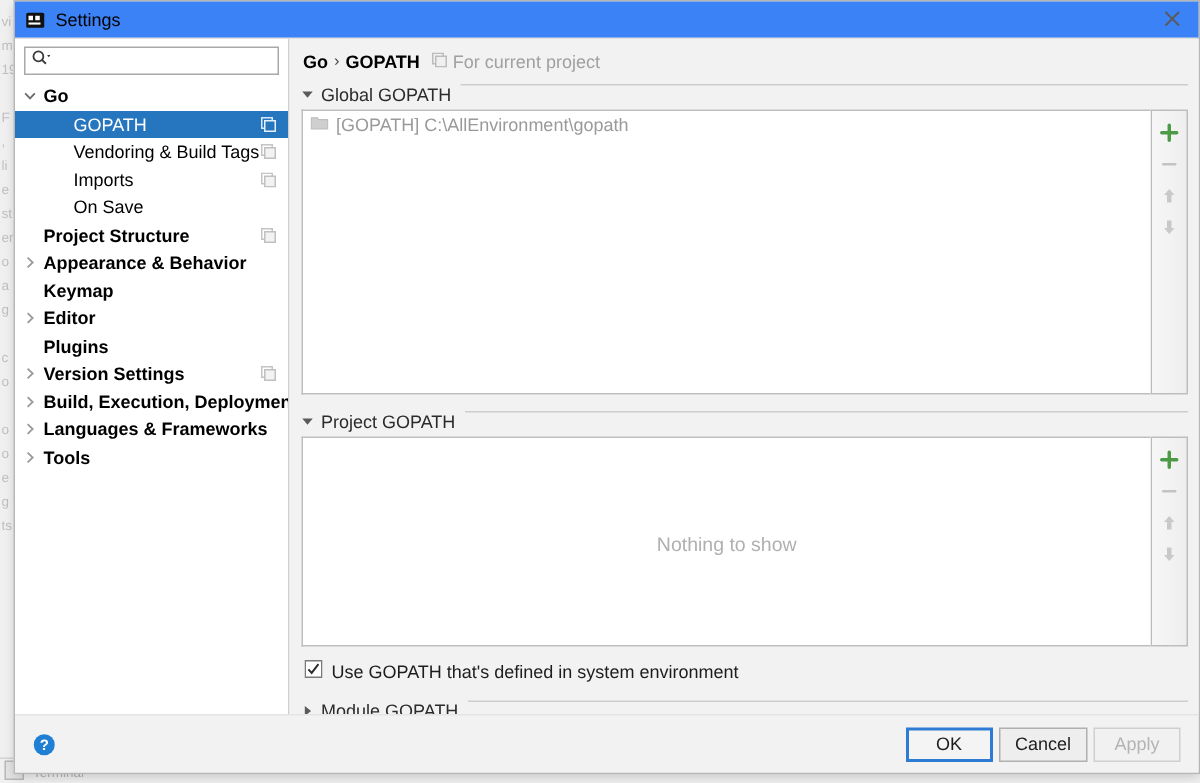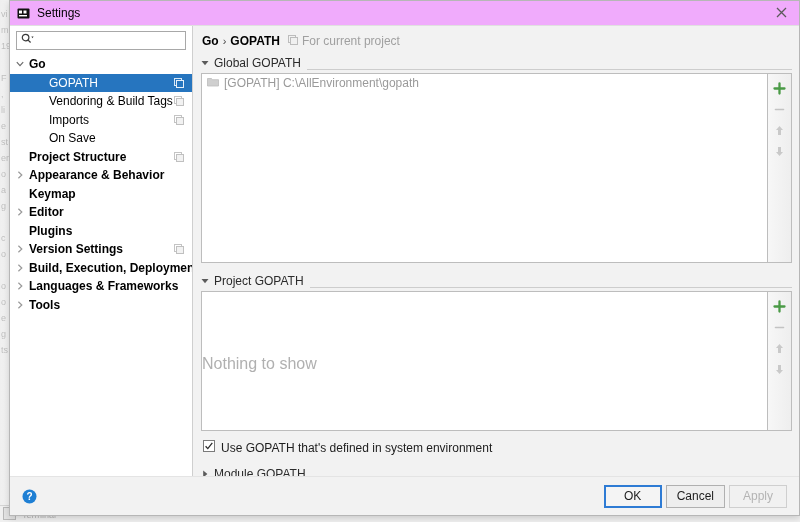--- a/index.html
+++ b/index.html
@@ -87,21 +87,21 @@
     border: 1px solid #b6b6b6;
     box-shadow: 0 2px 7px rgba(0,0,0,.17);
     box-sizing: border-box;
     display: flex;
     flex-direction: column;
   }
 
   
   .titlebar {
     height: 24px;
-    background: #f0abfc;
+    background: #3b82f6;
     border-bottom: 1px solid #e0e0e0;
     display: flex;
     align-items: center;
     flex: 0 0 auto;
     position: relative;
   }
   .titlebar .app-icon {
     margin-left: 7px;
     width: 13px;
     height: 13px;
@@ -232,21 +232,21 @@
     color: #a0a0a0;
     font-size: 12px;
   }
   .breadcrumb .scope-note .scope-icon { margin-right: 4px; }
 
   .group {
     margin-bottom: 0;
   }
   .group-head {
     display: flex;
-    align-items: flex-end;
+    align-items: flex-start;
     height: 14px;
     margin-bottom: 3px;
     cursor: default;
   }
   .group-head .tri { margin-right: 5px; display:block; }
   .group-head .g-label { font-size: 12px; color: #2b2b2b; white-space: nowrap; }
   .group-head .rule {
     flex: 1 1 auto;
     height: 1px;
     background: #cdcdcd;
@@ -275,22 +275,22 @@
     padding-left: 5px;
     font-size: 12px;
     color: #9a9a9a;
     white-space: nowrap;
   }
   .list-item .folder { margin-right: 5px; display:block; }
   .empty-msg {
     position: absolute;
     left: 0; right: 0;
     top: 46%;
-    text-align: left;
-    font-size: 16px;
+    text-align: center;
+    font-size: 13px;
     color: #b0b0b0;
   }
 
   .side-toolbar {
     width: 25px;
     flex: 0 0 25px;
     border: 1px solid #bdbdbd;
     background: linear-gradient(to right, #f7f7f7, #eeeeee);
     box-sizing: border-box;
     display: flex;

